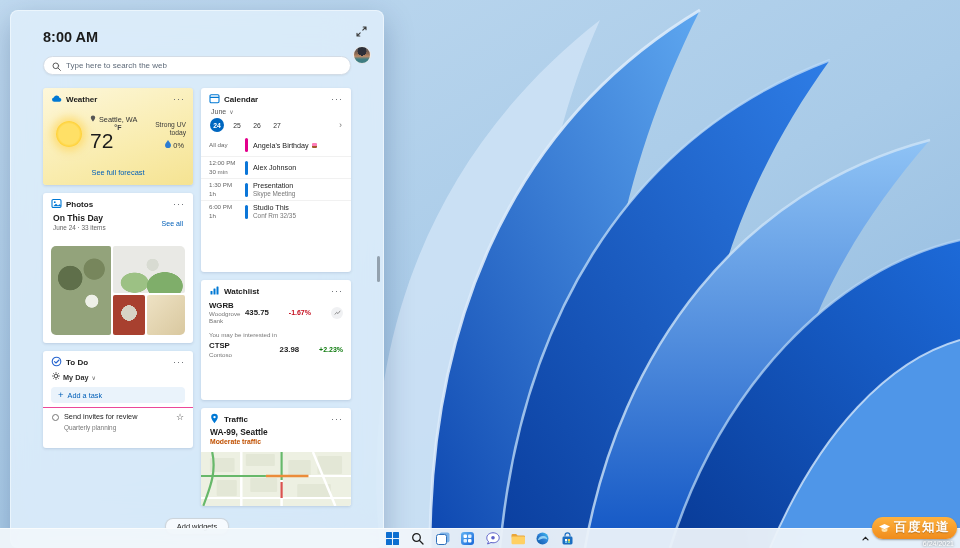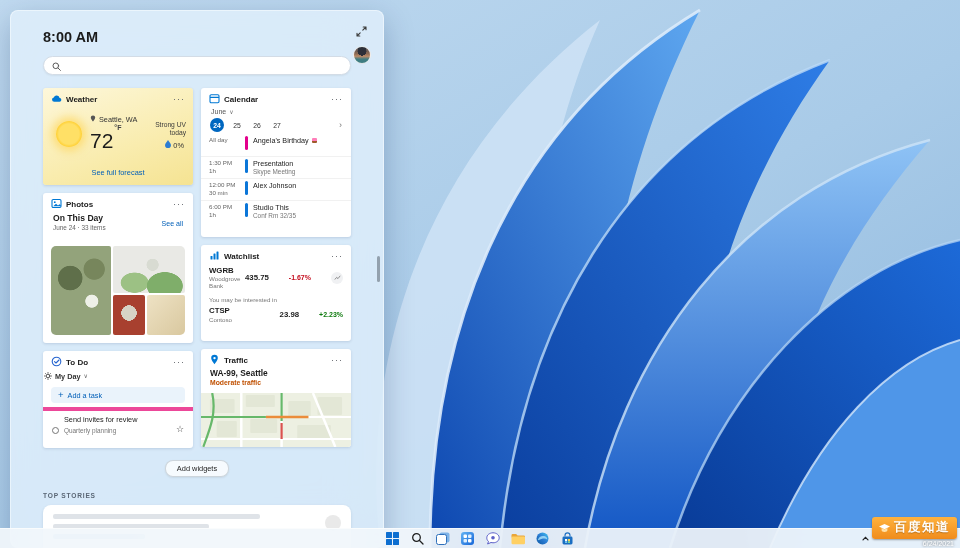--- a/index.html
+++ b/index.html
@@ -40,30 +40,30 @@
     background:radial-gradient(circle,#ffe066 0 55%,#ffce2e 72%,rgba(255,206,46,.25) 73%);
     box-shadow:0 0 9px 4px rgba(255,205,60,.55)}
   .loc{position:absolute;left:47px;top:27px;font-size:7.3px;color:#333;display:flex;gap:3px;align-items:center}
   .temp{position:absolute;left:47px;top:36px;font-size:21px;font-weight:400;color:#1b1b1b;line-height:1}
   .temp sup{font-size:7px;font-weight:700;color:#444;vertical-align:18px;margin-left:1px}
   .cond{position:absolute;right:7px;top:33px;font-size:6.7px;color:#3a3a3a;text-align:right;width:48px;line-height:1.2}
   .precip{position:absolute;right:9px;top:52px;font-size:7.4px;color:#333;display:flex;align-items:center;gap:2px}
   .forecast-link{position:absolute;left:0;right:0;bottom:8px;text-align:center;font-size:7.4px;color:#005fb8}
 
   
-  .card.calendar{height:149px}
+  .card.calendar{height:184px}
   .june-row{display:flex;align-items:center;gap:3px;padding:4px 10px 0;font-size:7px;color:#555}
   .june-row .chev{font-size:6px;color:#777}
   .days-row{display:flex;align-items:center;gap:6px;padding:3px 9px 0}
   .day{width:14px;height:14px;border-radius:50%;display:flex;align-items:center;justify-content:center;
     font-size:6.8px;color:#333;cursor:pointer}
   .day.sel{background:#0067c0;color:#fff;font-weight:700}
   .days-chevron{margin-left:auto;color:#777;font-size:9px;line-height:1;cursor:pointer}
   .events{margin-top:2px}
-  .cal-event{display:flex;align-items:flex-start;padding:2px 8px;min-height:22px}
+  .cal-event{display:flex;align-items:center;padding:2px 8px;min-height:22px}
   .cal-event + .cal-event{border-top:1px solid #f1f1f1}
   .ev-time{width:36px;font-size:6.2px;color:#666;line-height:1.3;flex:none}
   .ev-bar{width:3px;height:14px;border-radius:2px;margin-right:5px;flex:none}
   .bar-pink{background:#e3008c}.bar-blue{background:#0b76d8}
   .ev-text{line-height:1.25}
   .ev-title{font-size:7.2px;color:#222;display:flex;align-items:center}
   .ev-sub{font-size:6.4px;color:#777}
   .cake{display:inline-block;width:5px;height:5px;margin-left:3px;border-radius:1px;
     background:linear-gradient(180deg,#ff7eb9 0 55%,#a05a2c 55%)}
 
@@ -81,40 +81,40 @@
                radial-gradient(circle at 68% 62%,#eef0e8 0 9%,transparent 10%),
                radial-gradient(circle at 72% 26%,#77865c 0 13%,transparent 14%),#93a37b}
   .t2{grid-column:2/4;
     background:radial-gradient(ellipse at 72% 85%,#7fae6a 0 24%,transparent 25%),
                radial-gradient(ellipse at 30% 78%,#9cc184 0 19%,transparent 20%),
                radial-gradient(circle at 55% 40%,#d8dbd2 0 12%,transparent 13%),#e9e9e5}
   .t3{background:radial-gradient(circle at 50% 45%,#d7d3c5 0 28%,transparent 29%),#a8402f}
   .t4{background:linear-gradient(135deg,#eee2c4,#d9c89f)}
 
   
-  .card.watchlist{height:96px}
+  .card.watchlist{height:120px}
   .stock-row{display:flex;align-items:center;padding:5px 8px 0}
   .sym{font-size:7.8px;font-weight:700;color:#1b1b1b;line-height:1.2}
   .sname{font-size:6.2px;color:#777}
   .sright{margin-left:auto;display:flex;align-items:center;gap:20px}
   .price{font-size:7.8px;color:#1b1b1b;font-weight:600}
   .chg-down{color:#c50f1f;font-size:7px;font-weight:600}
   .chg-up{color:#0f7b0f;font-size:7px;font-weight:600}
   .chart-bubble{width:12px;height:12px;border-radius:50%;background:#f0f1f3;display:flex;
     align-items:center;justify-content:center;cursor:pointer}
   .suggest{font-size:6.2px;color:#777;padding:7px 8px 1px}
 
   
   .card.todo{height:97px}
-  .myday{display:flex;align-items:flex-start;gap:3px;padding:5px 1px 3px;font-size:7.3px;color:#333;font-weight:600;cursor:pointer}
+  .myday{display:flex;align-items:center;gap:3px;padding:5px 9px 3px;font-size:7.3px;color:#333;font-weight:600;cursor:pointer}
   .myday .chev{font-size:6px;color:#666;font-weight:400}
   .addtask{margin:2px 8px 0;background:#eaf3fb;border-radius:4px;height:16px;display:flex;
     align-items:center;gap:4px;padding:0 7px;color:#005fb8;font-size:7.3px;cursor:text}
   .addtask .plus{font-size:9.5px;line-height:1}
-  .task{display:flex;align-items:flex-end;gap:5px;padding:5px 9px 0;margin-top:4px;border-top:4px solid #ec4899}
+  .task{display:flex;align-items:flex-start;gap:5px;padding:5px 9px 0;margin-top:4px;border-top:1px solid #ec4899}
   .task-circle{width:7px;height:7px;border:1px solid #767676;border-radius:50%;margin-top:1px;flex:none;cursor:pointer}
   .task-title{font-size:7.3px;color:#222;line-height:1.2}
   .task-sub{font-size:6.4px;color:#777;margin-top:2px}
   .task-star{margin-left:auto;color:#444;font-size:9px;line-height:1;cursor:pointer}
 
   
   .card.traffic{height:98px}
   .tr-title{font-size:8.4px;font-weight:700;color:#1b1b1b;padding:3px 9px 0}
   .tr-status{font-size:6.8px;color:#c05000;font-weight:600;padding:1px 9px 0}
   .map{position:absolute;left:0;right:0;top:44px;bottom:0}
@@ -138,21 +138,21 @@
     background:rgba(241,246,251,.93);backdrop-filter:blur(18px);
     border-top:1px solid rgba(255,255,255,.65);
     display:flex;align-items:center;justify-content:center;gap:8px}
   .tb-icon{width:17px;height:17px;border-radius:3px;display:flex;align-items:center;justify-content:center;cursor:pointer}
   .tray{position:absolute;right:88px;top:0;bottom:0;display:flex;align-items:center}
   .tray-btn{width:14px;height:14px;display:flex;align-items:center;justify-content:center;cursor:pointer;border-radius:3px}
 
   
   .watermark{position:absolute;right:3px;bottom:1px;z-index:9;text-align:right}
   .wm-badge{display:inline-flex;align-items:center;gap:4px;
-    background:linear-gradient(180deg,#ffb23e,#f08c1c);border-radius:3px;padding:2px 7px;
+    background:linear-gradient(180deg,#ffb23e,#f08c1c);border-radius:11px;padding:2px 7px;
     box-shadow:0 1px 2px rgba(0,0,0,.35)}
   .wm-text{color:#fff;font-weight:700;font-size:12.5px;letter-spacing:1.5px;
     text-shadow:0 1px 1px rgba(0,0,0,.25);line-height:1.1}
   .wm-date{color:#fff;font-size:7px;text-shadow:0 0 3px rgba(0,0,0,.7);margin:1px 3px 0 0}
 </style>
 </head>
 <body>
 
 <div class="screen">
 
@@ -204,20 +204,21 @@
 
     <div class="panel-time">8:00 AM</div>
 
     <div class="searchbar">
       <span>
         <svg width="9" height="9" viewBox="0 0 9 9" fill="none" stroke="#5a5a5a" stroke-width="1" stroke-linecap="round">
             <circle cx="3.8" cy="3.8" r="2.8"></circle>
             <path d="M6 6l2.4 2.4"></path>
           </svg>
       </span>
+      <input placeholder="Type here to search the web" style="">
     </div>
 
     <div class="grid">
 
       <div class="col">
 
         <div class="card weather">
           <div class="card-head">
             <span><svg width="11" height="11" viewBox="0 0 11 11" fill="#0078d4">
                   <path d="M3.2 8.8a2.2 2.2 0 0 1-.4-4.36A3 3 0 0 1 8.6 5a1.9 1.9 0 0 1-.3 3.8z"></path>
@@ -332,42 +333,42 @@
               <div class="ev-text">
                 <div class="ev-title">
                     <span>Angela's Birthday</span>
                     <span class="cake"></span>
                   </div>
                 <div class="ev-sub"></div>
               </div>
             </div>
             <div class="cal-event">
               <div class="ev-time">
+                <div>12:00 PM</div>
+                <div>30 min</div>
+              </div>
+              <div class="ev-bar bar-blue"></div>
+              <div class="ev-text">
+                <div class="ev-title">
+                    <span>Alex Johnson</span>
+                  </div>
+                <div class="ev-sub"></div>
+              </div>
+            </div>
+            <div class="cal-event">
+              <div class="ev-time">
                 <div>1:30 PM</div>
                 <div>1h</div>
               </div>
               <div class="ev-bar bar-blue"></div>
               <div class="ev-text">
                 <div class="ev-title">
                     <span>Presentation</span>
                   </div>
                 <div class="ev-sub">Skype Meeting</div>
-              </div>
-            </div>
-            <div class="cal-event">
-              <div class="ev-time">
-                <div>12:00 PM</div>
-                <div>30 min</div>
-              </div>
-              <div class="ev-bar bar-blue"></div>
-              <div class="ev-text">
-                <div class="ev-title">
-                    <span>Alex Johnson</span>
-                  </div>
-                <div class="ev-sub"></div>
               </div>
             </div>
             <div class="cal-event">
               <div class="ev-time">
                 <div>6:00 PM</div>
                 <div>1h</div>
               </div>
               <div class="ev-bar bar-blue"></div>
               <div class="ev-text">
                 <div class="ev-title">

